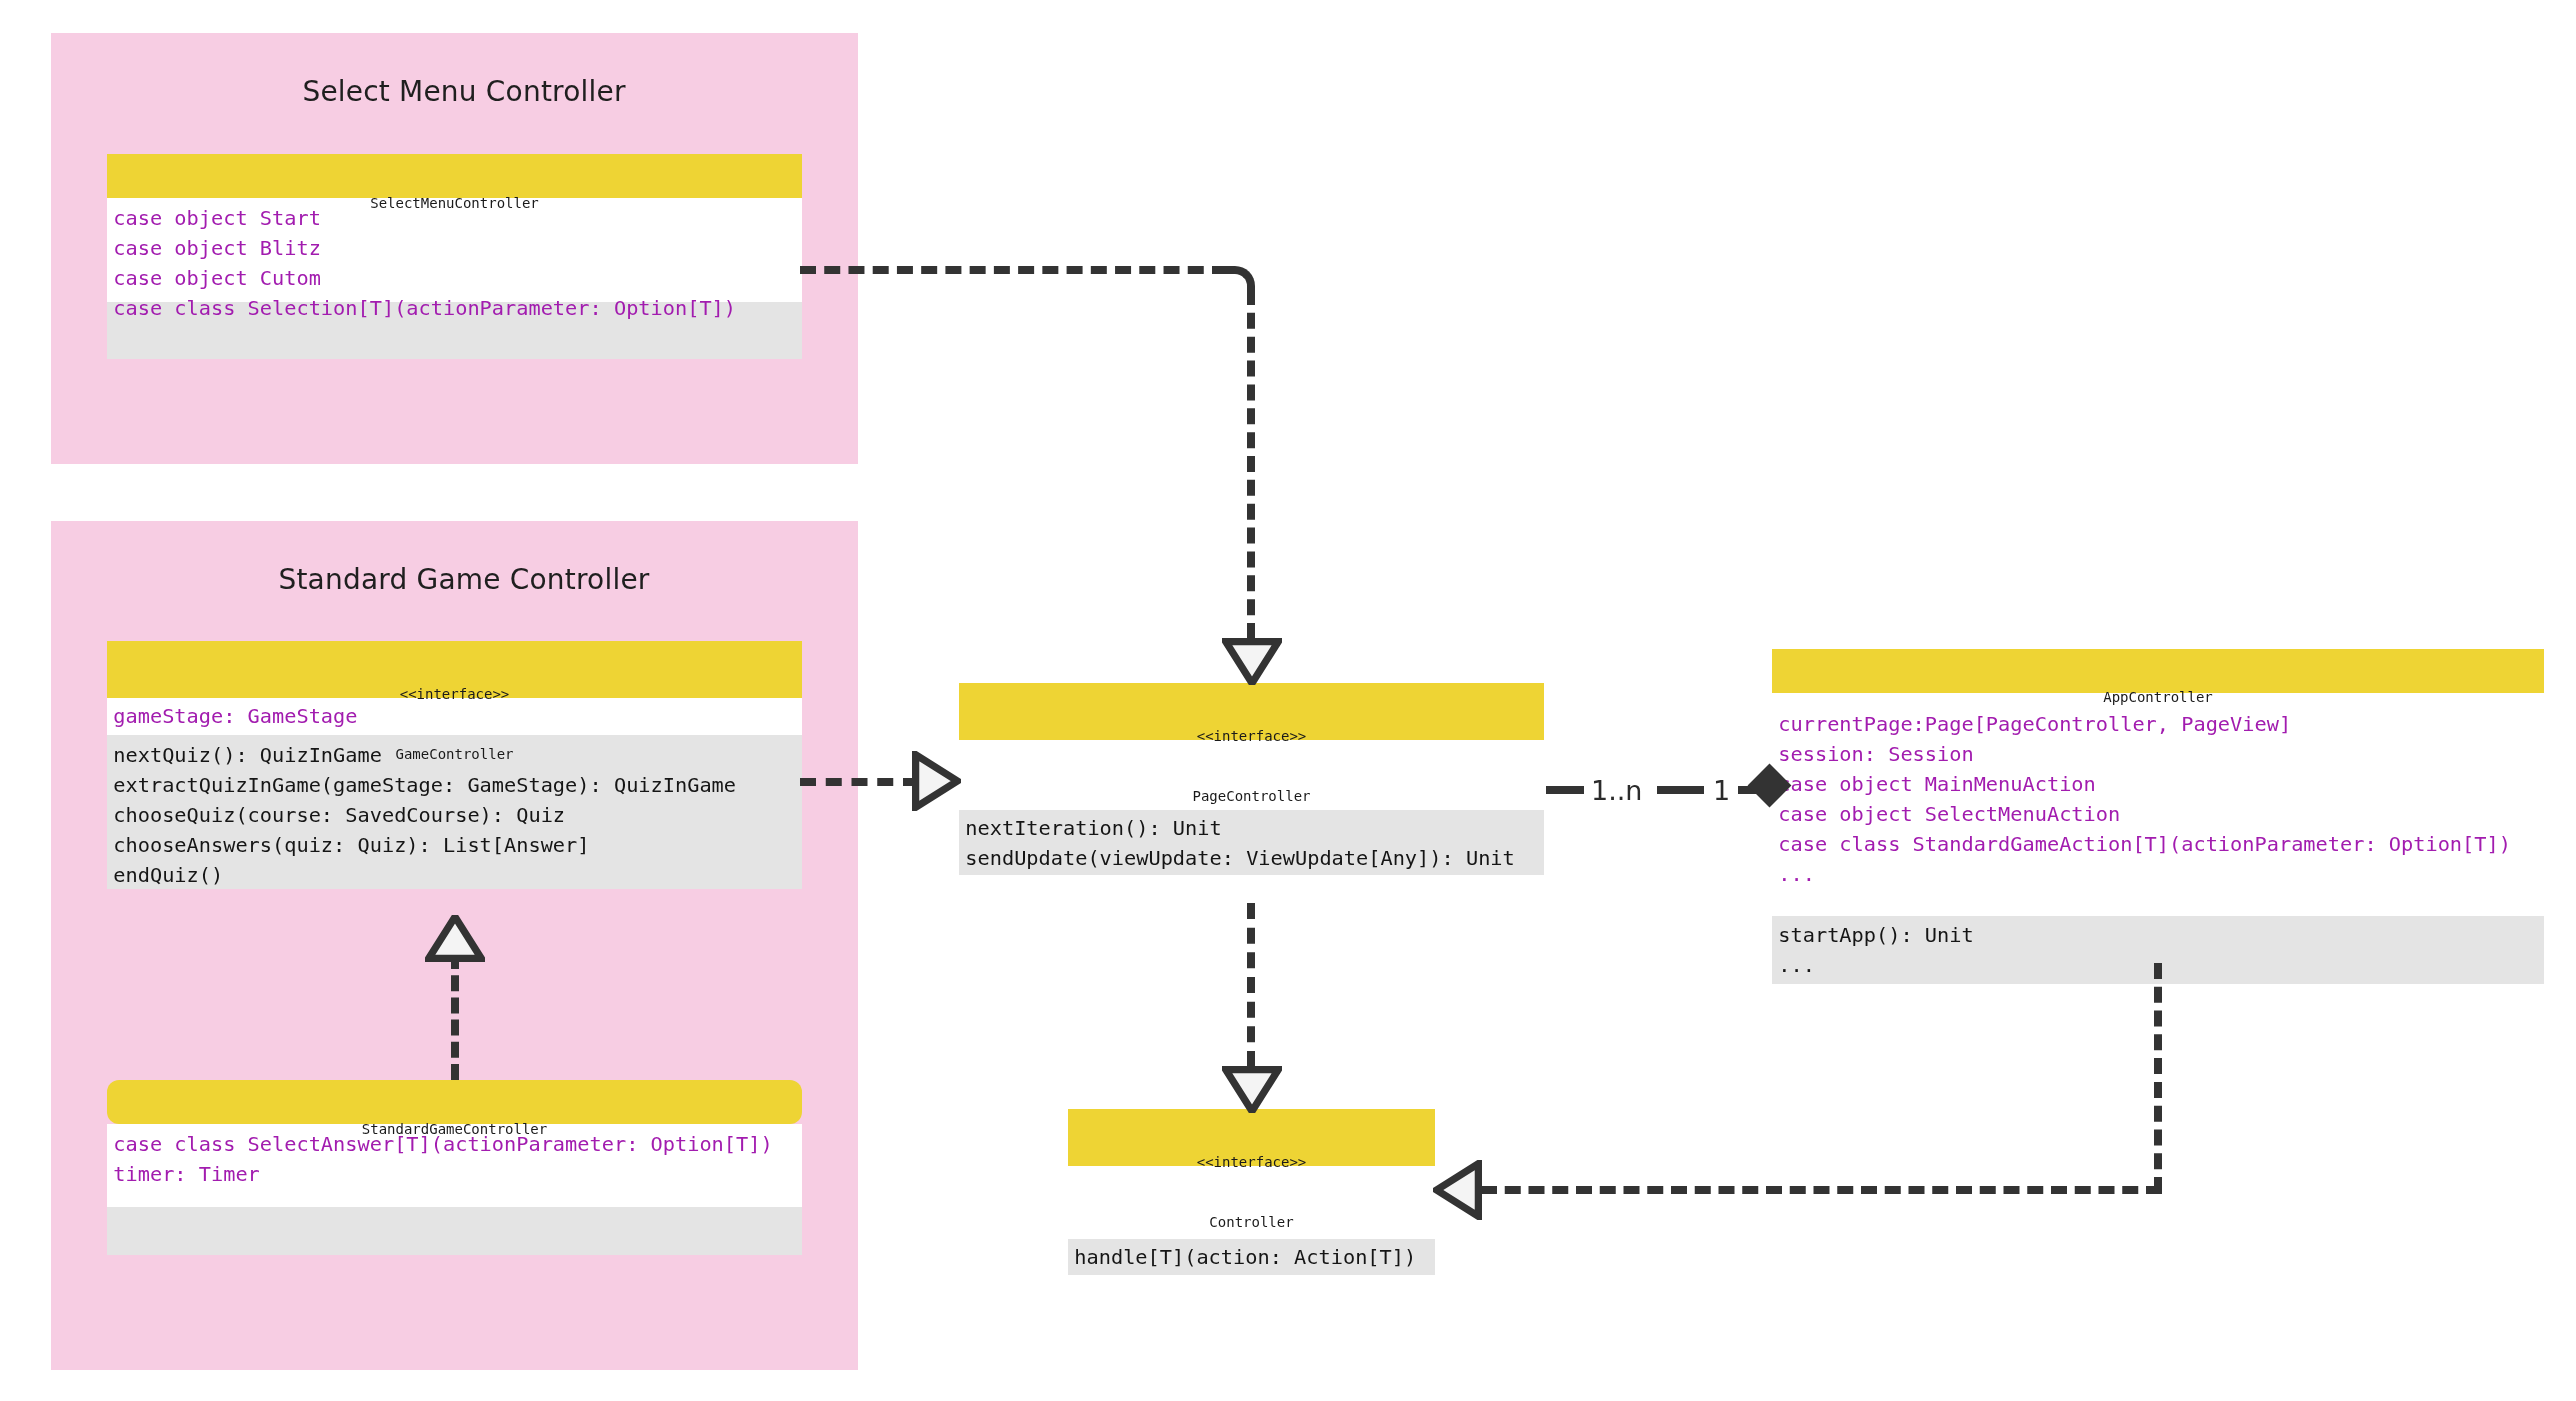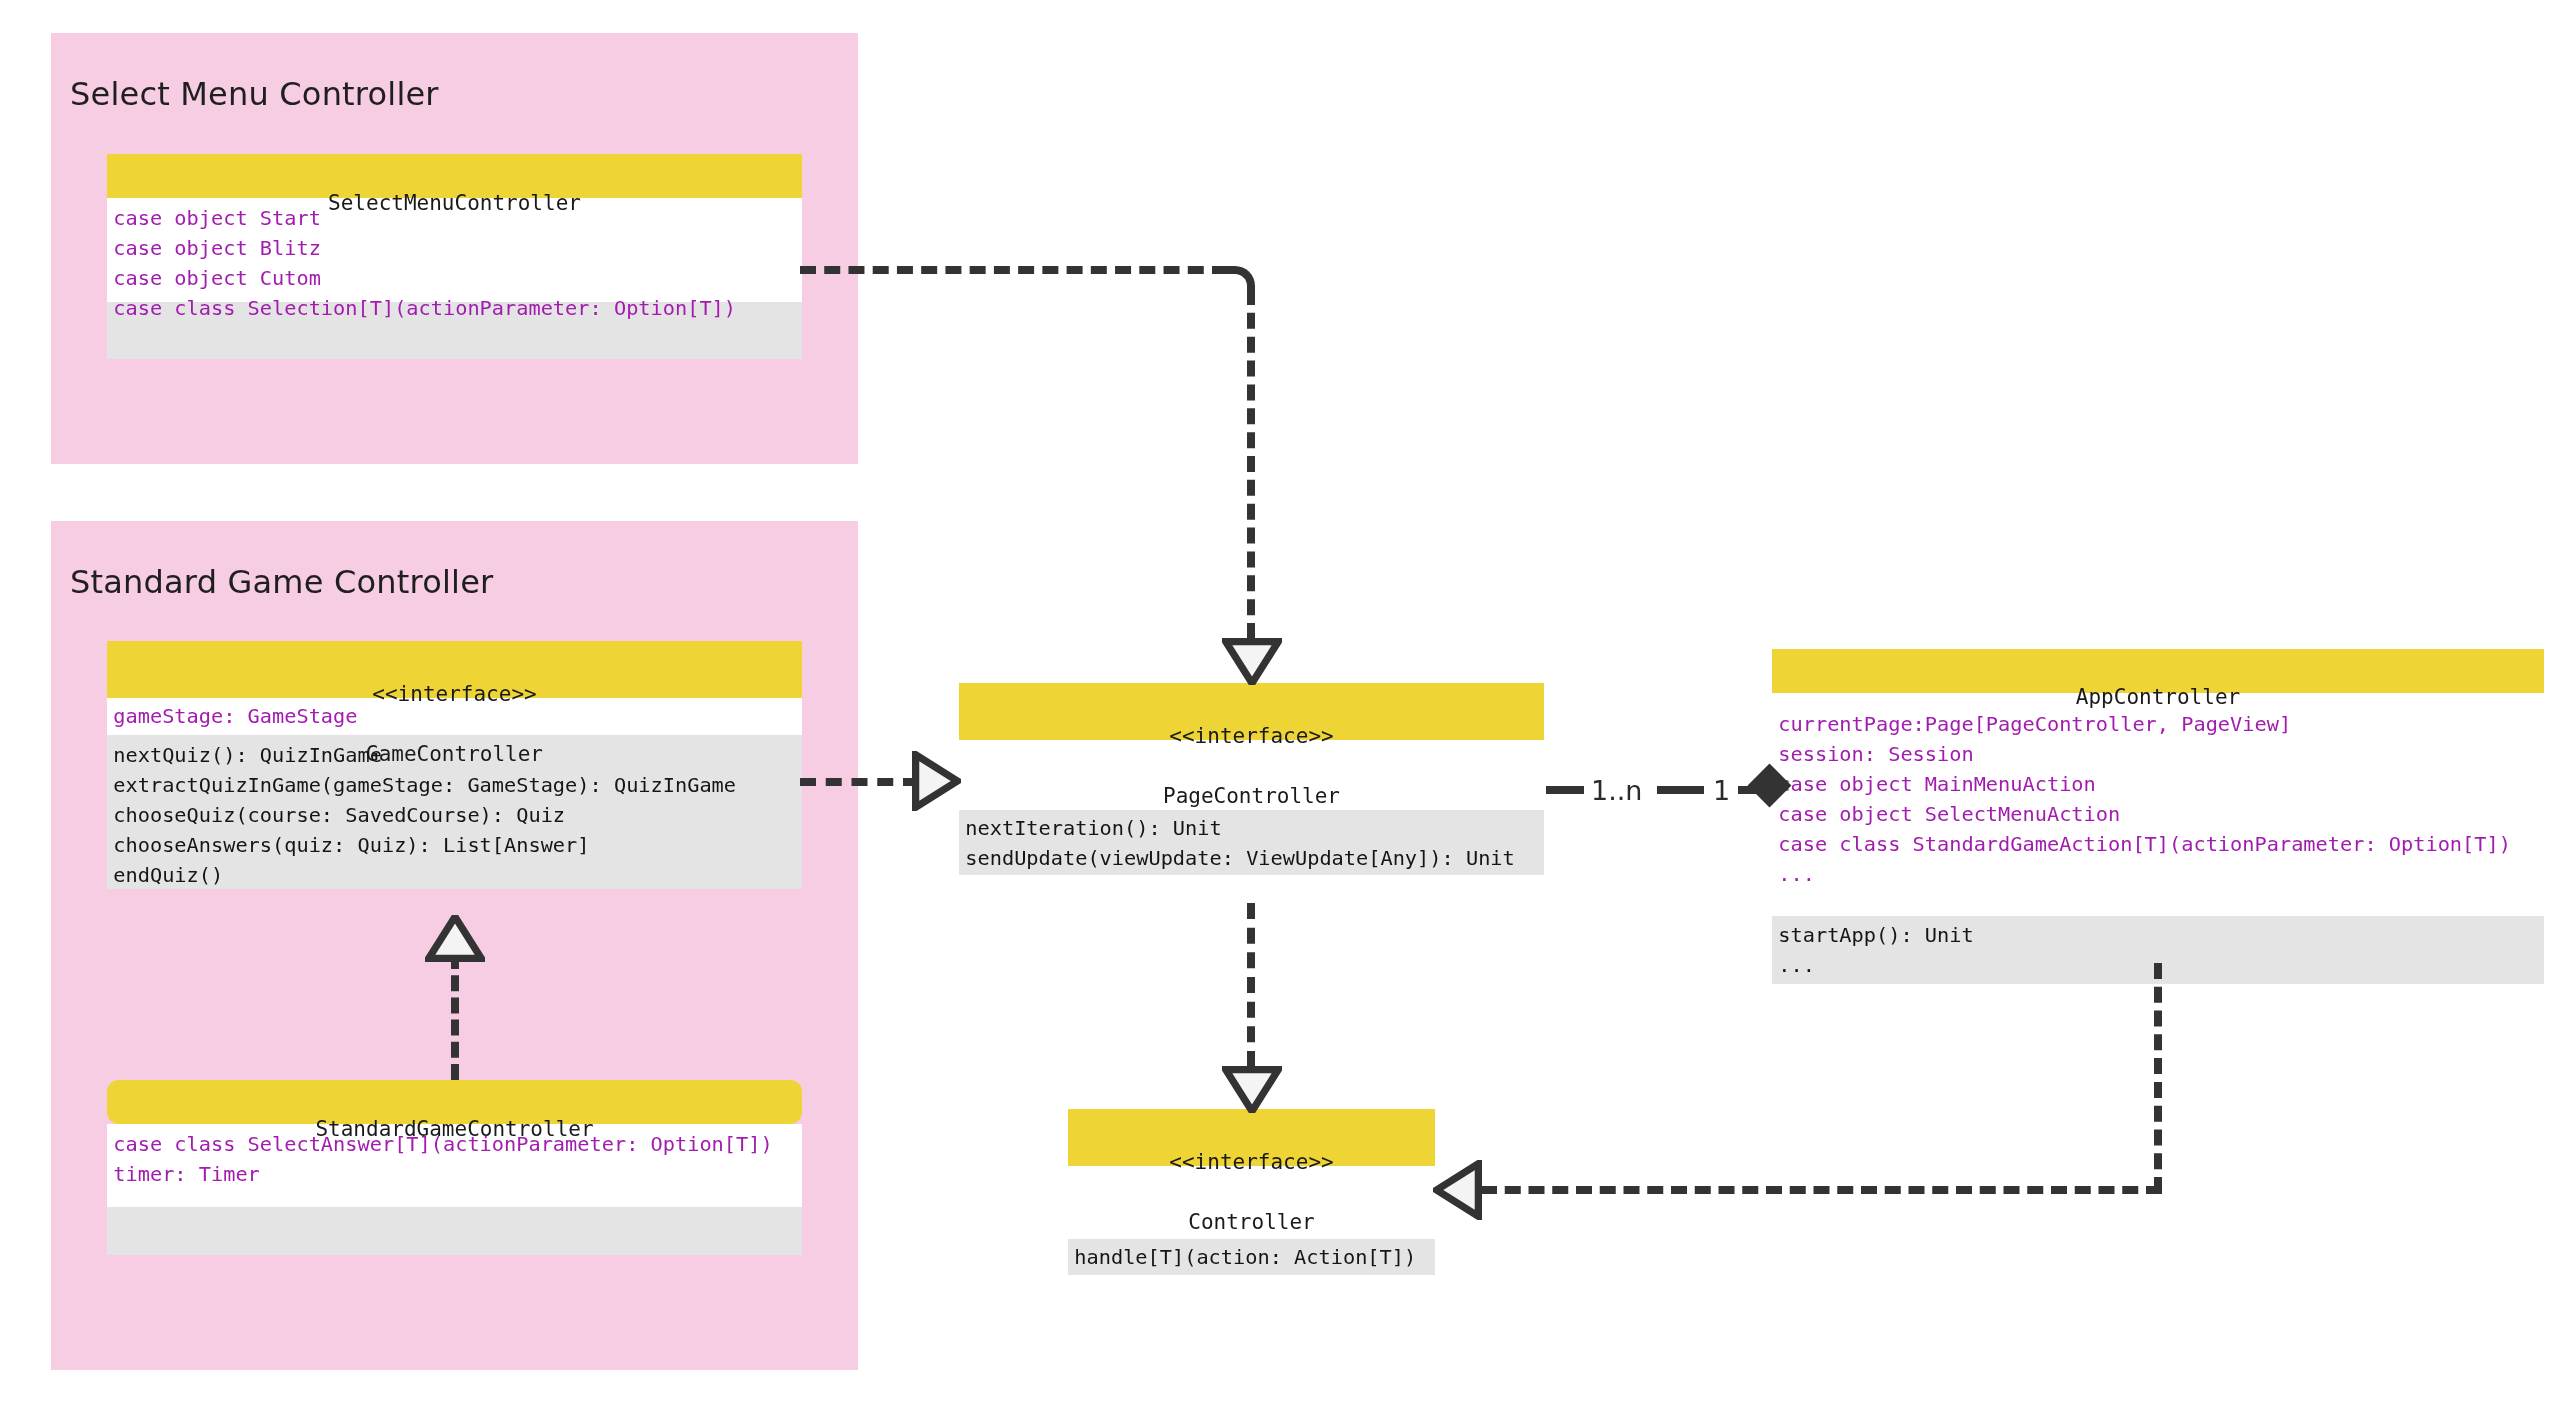--- a/index.html
+++ b/index.html
@@ -21,36 +21,36 @@
     height: 1402px;
   }
   
   .package {
     position: absolute;
     background: #F7CDE3;
   }
   .package-title {
     position: absolute;
     left: 0; right: 0;
-    text-align: left;
+    text-align: center;
     font-family: "DejaVu Sans", sans-serif;
-    font-size: 32px;
+    font-size: 28px;
     color: #1f1f1f;
     letter-spacing: 0.2px;
     white-space: nowrap;
     margin-left: 19px;
   }
   
   .clsbox { position: absolute; }
   .cls-header {
     background: #EED434;
     color: #1a1a1a;
     text-align: center;
     font-family: "DejaVu Sans Mono", monospace;
-    font-size: 21px;
+    font-size: 14px;
     line-height: 30px;
     padding: 8.1px 5.4px 9px 5.4px;
     box-sizing: border-box;
     white-space: pre-line;
   }
   .cls-attrs {
     background: #ffffff;
     font-family: "DejaVu Sans Mono", monospace;
     font-size: 20.3px;
     line-height: 30px;

